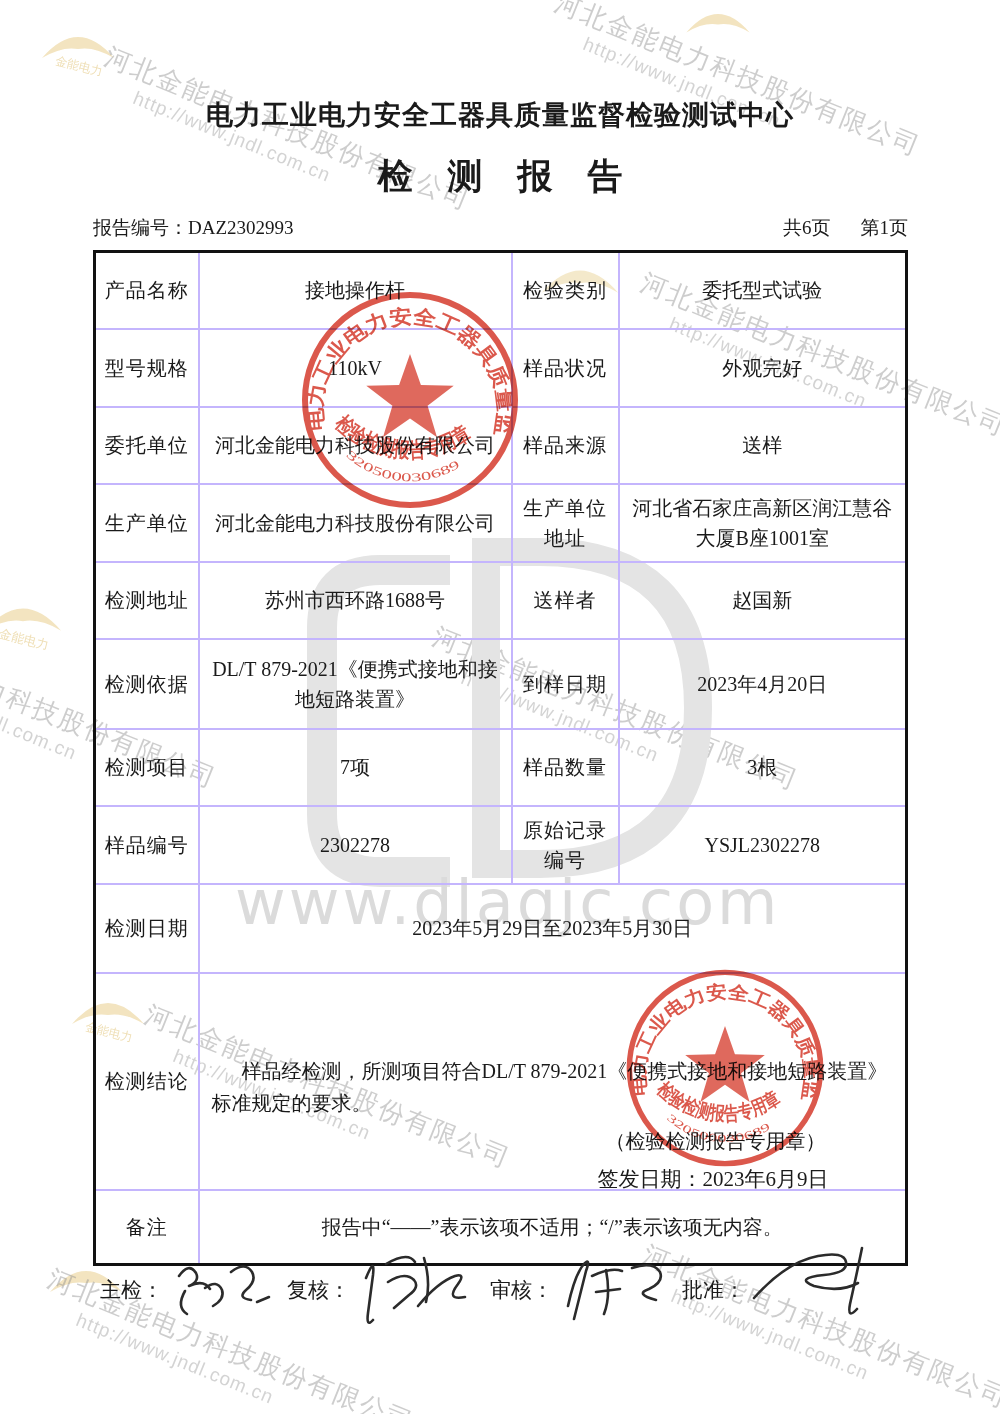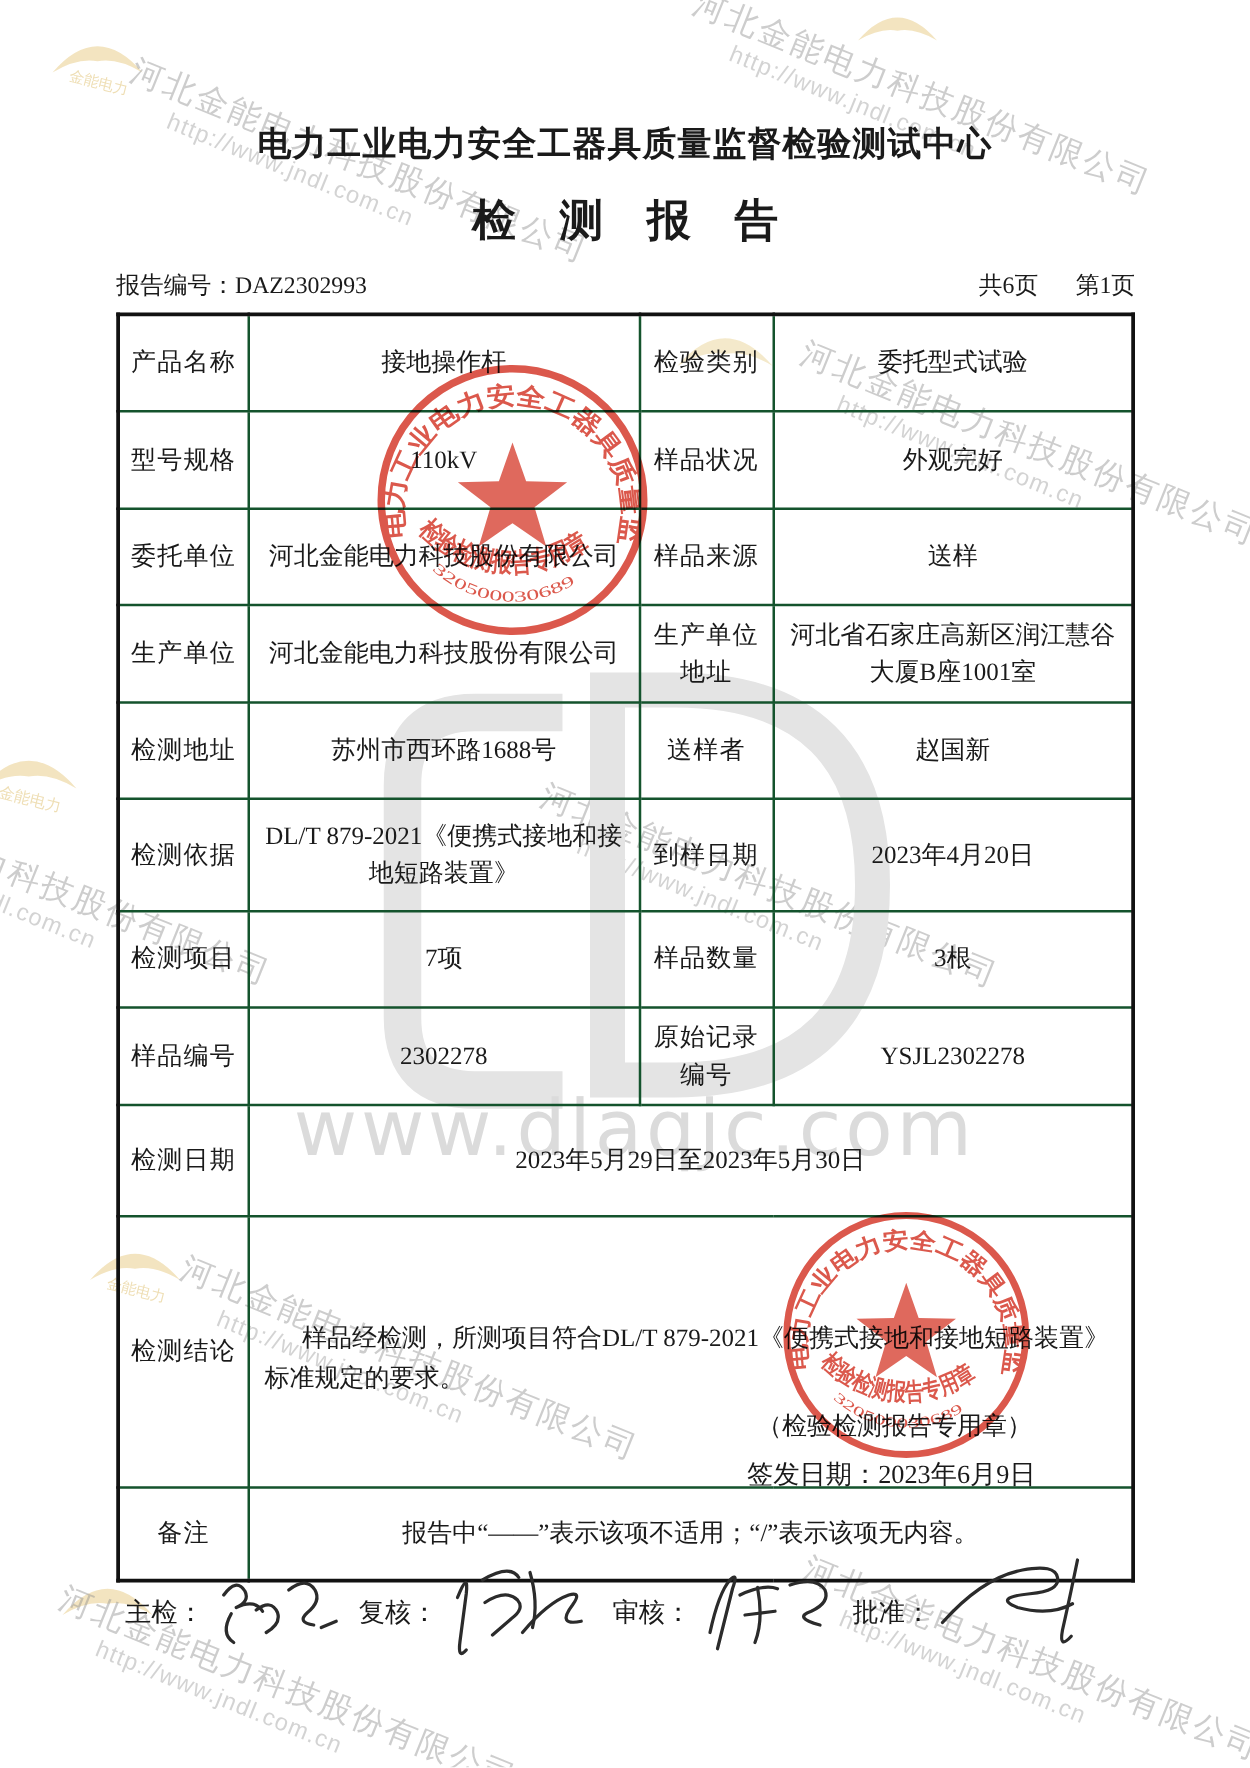--- a/index.html
+++ b/index.html
@@ -30,21 +30,21 @@
   .doc-title{position:absolute;top:153px;left:0;width:100%;text-align:center;
     font-size:35px;font-weight:bold;}
   .meta{position:absolute;top:215px;left:93px;width:815px;font-size:19px;}
   .meta .right{position:absolute;right:0;top:0;}
   .meta .gap{display:inline-block;width:30px;}
   table.rpt{
     position:absolute;left:93px;top:250px;width:815px;border-collapse:collapse;table-layout:fixed;
     border:3px solid #111;background:transparent;
   }
   table.rpt td{
-    border:2px solid #14532d;font-size:20px;text-align:center;vertical-align:middle;
+    border:2px solid #c4b5fd;font-size:20px;text-align:center;vertical-align:middle;
     padding:2px 6px;background:transparent;line-height:1.5;word-break:break-all;
   }
   td.lbl{letter-spacing:1px;}
   td.conc{position:relative;text-align:left;vertical-align:top;padding:0;}
   .conc-p{margin:12px 8px 0 6px;text-indent:30px;font-size:20px;line-height:1.6;text-align:left;}
   .conc-note{position:absolute;left:406px;top:152px;font-size:20px;white-space:nowrap;}
   .conc-date{position:absolute;left:398px;top:190px;font-size:21px;white-space:nowrap;}
   td.remark-cell{text-align:left;padding-left:12px;}
   
   .sig-row{position:absolute;left:0;top:1250px;width:844px;height:140px;}

